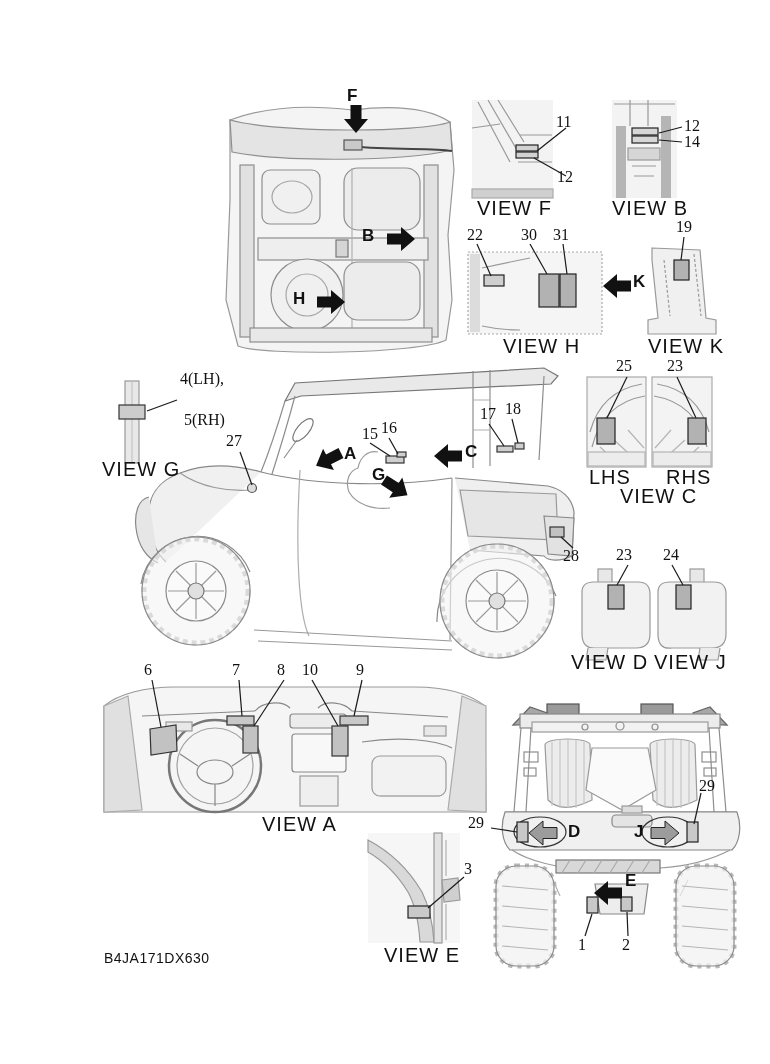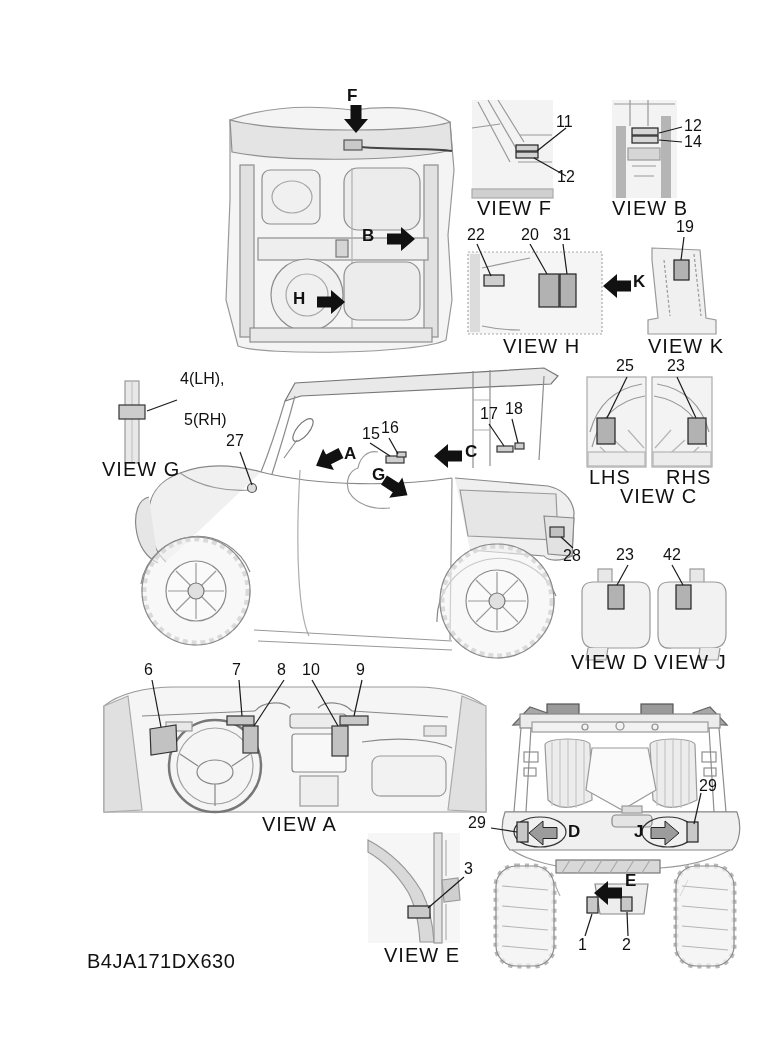--- a/index.html
+++ b/index.html
@@ -1,23 +1,23 @@
 <!DOCTYPE html>
 <html><head>
 <meta charset="utf-8">
 <style>
   html,body{margin:0;padding:0;background:#fff;}
   #page{position:relative;width:770px;height:1064px;background:#ffffff;overflow:hidden;
         font-family:"Liberation Sans",sans-serif;color:#111;}
   #art{position:absolute;left:0;top:0;}
   .t{position:absolute;white-space:nowrap;line-height:1;color:#111;}
-  .num{font-size:16px;}
+  .num{font-size:16px;font-family:Liberation Serif, serif;}
   .ltr{font-size:17px;font-weight:bold;}
   .vt{font-size:20px;letter-spacing:1px;}
-  .code{font-size:20px;letter-spacing:0.5px;}
+  .code{font-size:14px;letter-spacing:0.5px;margin-left:17px;}
 </style>
 </head>
 <body>
 
 <div id="page">
 
 <svg id="art" width="770" height="1064" viewBox="0 0 770 1064">
   <defs>
     <path id="arr" d="M0,-5.5 L14,-5.5 L14,-12 L28,0 L14,12 L14,5.5 L0,5.5 Z"></path>
   </defs>
@@ -277,35 +277,35 @@
   <span class="t ltr" style="left:372px;top:466px">G</span>
   <span class="t ltr" style="left:568px;top:823px">D</span>
   <span class="t ltr" style="left:634px;top:823px">J</span>
   <span class="t ltr" style="left:625px;top:872px">E</span>
 
   <span class="t num" style="left:556px;top:114px">11</span>
   <span class="t num" style="left:557px;top:169px">12</span>
   <span class="t num" style="left:684px;top:118px">12</span>
   <span class="t num" style="left:684px;top:134px">14</span>
   <span class="t num" style="left:467px;top:227px">22</span>
-  <span class="t num" style="left:521px;top:227px">20</span>
+  <span class="t num" style="left:521px;top:227px">30</span>
   <span class="t num" style="left:553px;top:227px">31</span>
   <span class="t num" style="left:676px;top:219px">19</span>
   <span class="t num" style="left:180px;top:371px">4(LH),</span>
   <span class="t num" style="left:184px;top:412px">5(RH)</span>
   <span class="t num" style="left:226px;top:433px">27</span>
   <span class="t num" style="left:362px;top:426px">15</span>
   <span class="t num" style="left:381px;top:420px">16</span>
   <span class="t num" style="left:480px;top:406px">17</span>
   <span class="t num" style="left:505px;top:401px">18</span>
   <span class="t num" style="left:563px;top:548px">28</span>
   <span class="t num" style="left:616px;top:358px">25</span>
   <span class="t num" style="left:667px;top:358px">23</span>
   <span class="t num" style="left:616px;top:547px">23</span>
-  <span class="t num" style="left:663px;top:547px">42</span>
+  <span class="t num" style="left:663px;top:547px">24</span>
   <span class="t num" style="left:144px;top:662px">6</span>
   <span class="t num" style="left:232px;top:662px">7</span>
   <span class="t num" style="left:277px;top:662px">8</span>
   <span class="t num" style="left:302px;top:662px">10</span>
   <span class="t num" style="left:356px;top:662px">9</span>
   <span class="t num" style="left:464px;top:861px">3</span>
   <span class="t num" style="left:468px;top:815px">29</span>
   <span class="t num" style="left:699px;top:778px">29</span>
   <span class="t num" style="left:578px;top:937px">1</span>
   <span class="t num" style="left:622px;top:937px">2</span>

